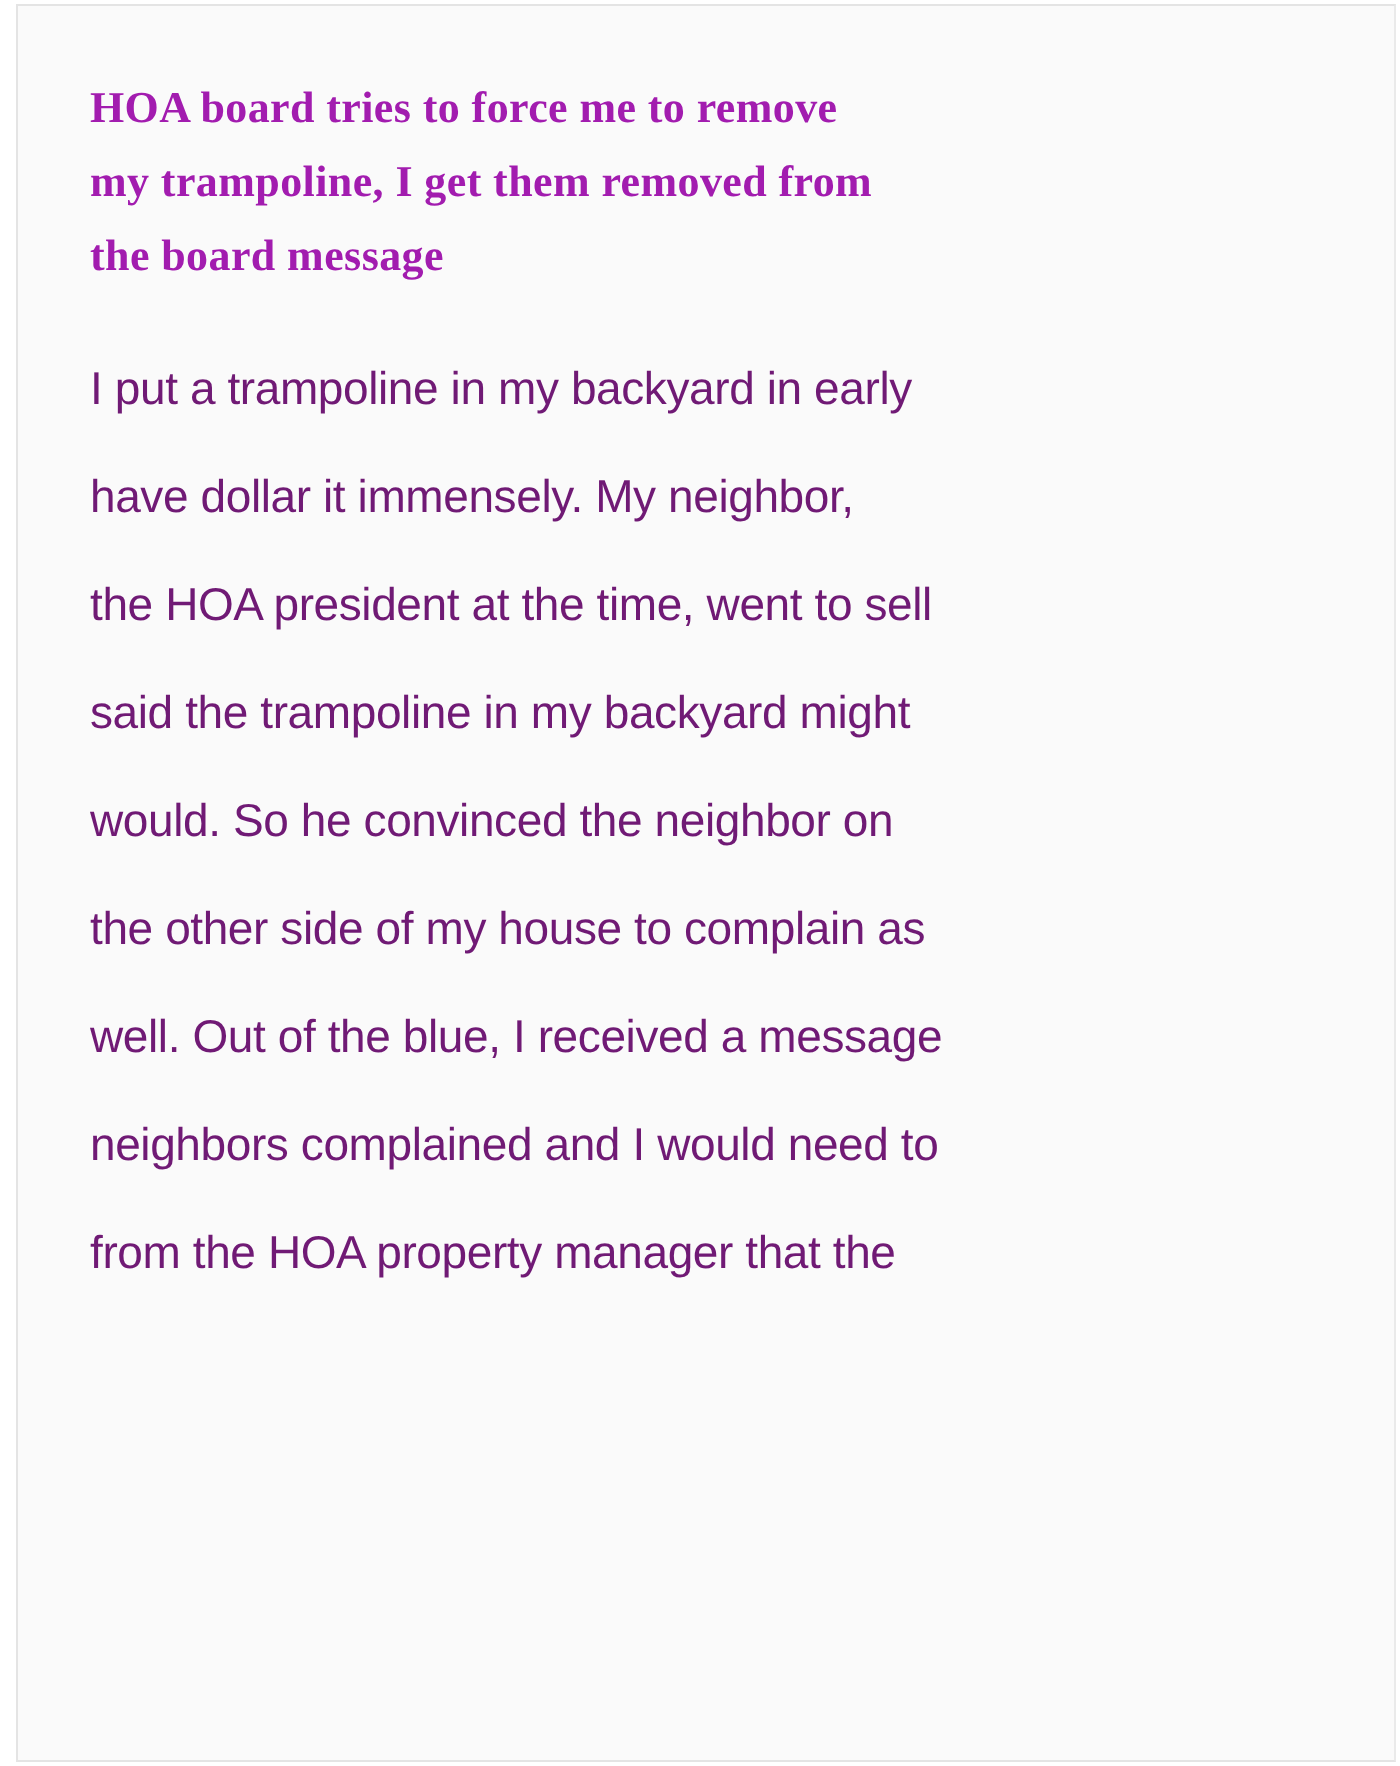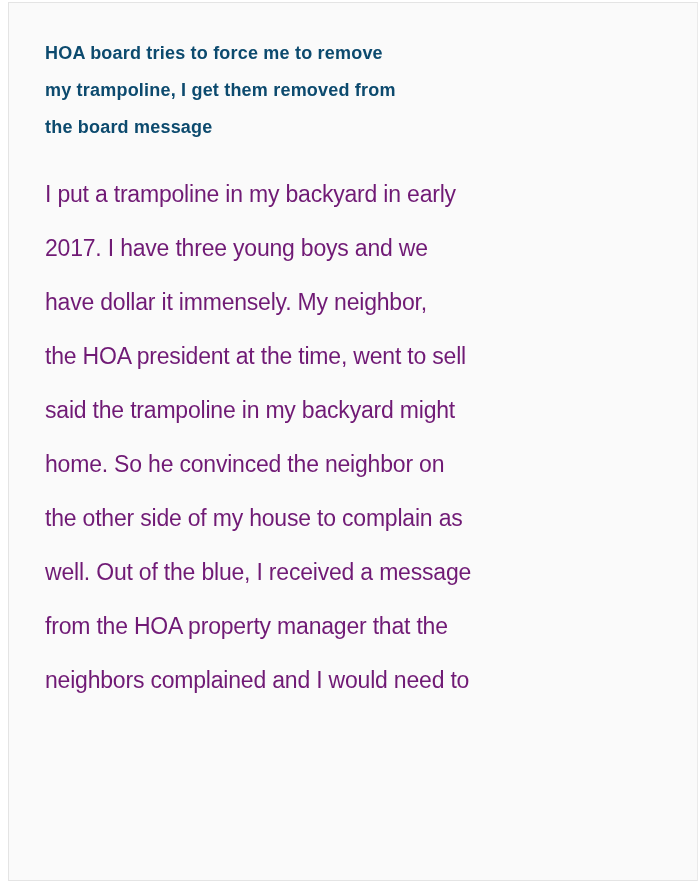--- a/index.html
+++ b/index.html
@@ -16,25 +16,25 @@
     top: 2px;
     width: 690px;
     height: 879px;
     box-sizing: border-box;
     background: #fafafa;
     border: 1px solid #e4e4e4;
     border-right-color: #eaeaea;
     padding: 32px 24px 20px 36px;
   }
   .post-title {
-    font-family: Liberation Sans, sans-serif;
+    font-family: Liberation Serif, serif;
     font-weight: bold;
-    font-size: 18px;
+    font-size: 22px;
     line-height: 37px;
-    color: #0c4a6e;
+    color: #a21caf;
     letter-spacing: 0.2px;
     margin: 0 0 21px 0;
   }
   .post-title .line {
     display: block;
     white-space: nowrap;
   }
   .post-body {
     font-family: "Liberation Sans", sans-serif;
     font-size: 23px;
@@ -52,23 +52,22 @@
 <body>
 
 <div class="card">
   <h2 class="post-title">
     <span class="line">HOA board tries to force me to remove</span>
     <span class="line">my trampoline, I get them removed from</span>
     <span class="line">the board message</span>
   </h2>
   <p class="post-body">
     <span class="line">I put a trampoline in my backyard in early</span>
-    <span class="line">2017. I have three young boys and we</span>
     <span class="line">have dollar it immensely. My neighbor,</span>
     <span class="line">the HOA president at the time, went to sell</span>
     <span class="line">said the trampoline in my backyard might</span>
-    <span class="line">home. So he convinced the neighbor on</span>
+    <span class="line">would. So he convinced the neighbor on</span>
     <span class="line">the other side of my house to complain as</span>
     <span class="line">well. Out of the blue, I received a message</span>
+    <span class="line">neighbors complained and I would need to</span>
     <span class="line">from the HOA property manager that the</span>
-    <span class="line">neighbors complained and I would need to</span>
   </p>
 </div>
 
 </body></html>

